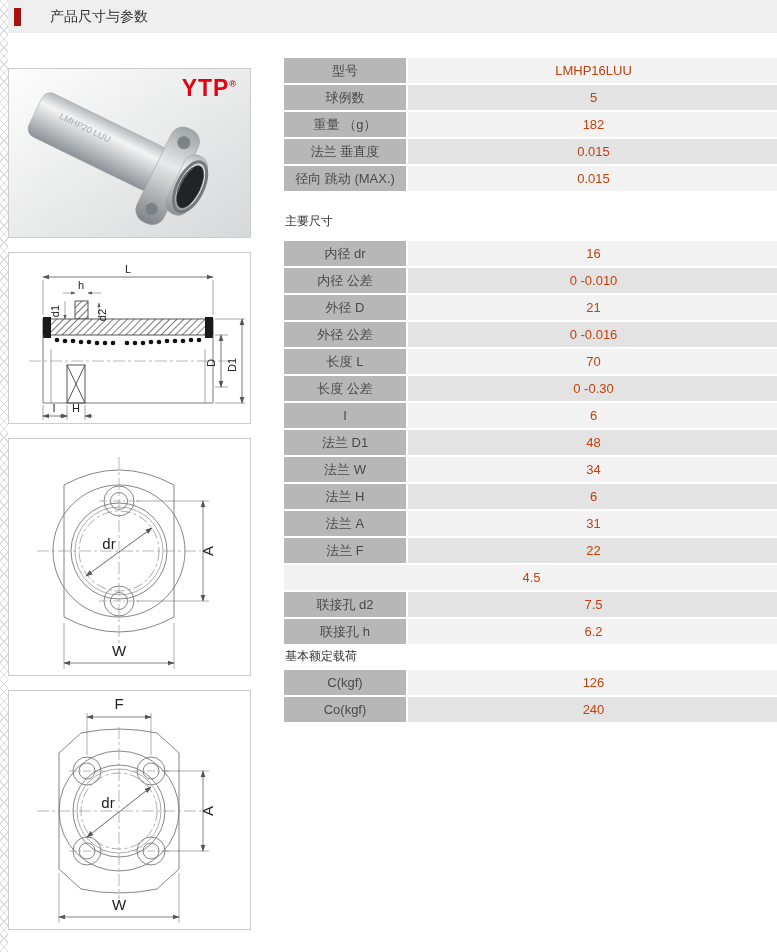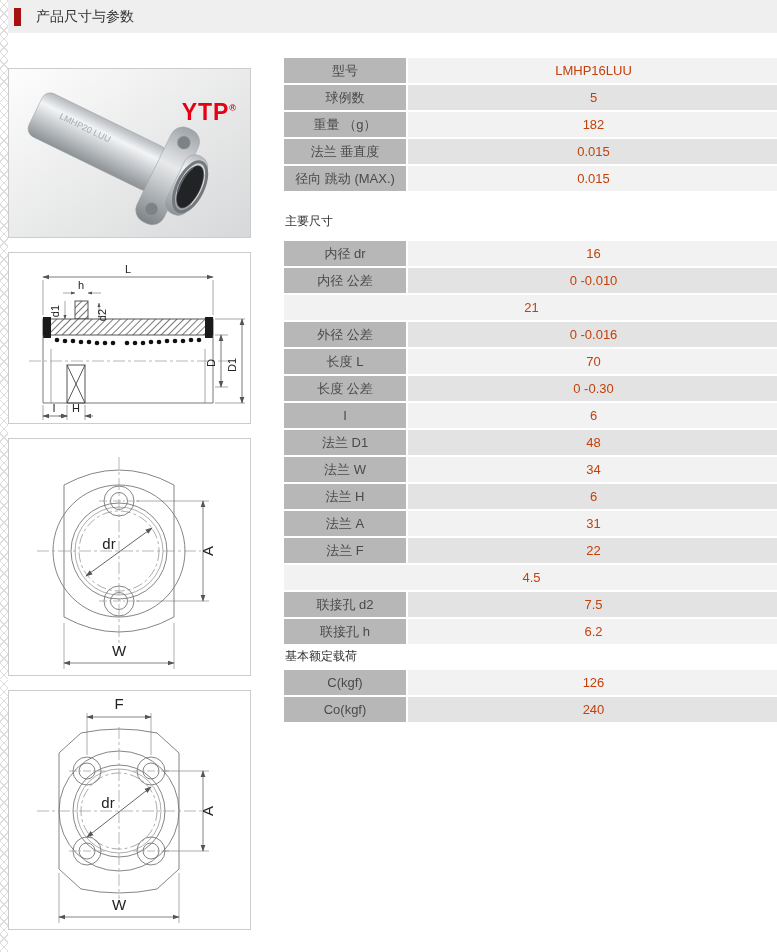--- a/index.html
+++ b/index.html
@@ -5,28 +5,28 @@
   html,body{margin:0;padding:0;background:#fff;}
   .page{position:relative;width:777px;height:952px;background:#fff;overflow:hidden;
         font-family:"Liberation Sans","DejaVu Sans",sans-serif;color:#444;}
   
   .edge-pattern{position:absolute;left:0;top:0;width:8px;height:952px;
     background-image:repeating-linear-gradient(45deg,#ddd 0 1px,transparent 1px 6px),
                      repeating-linear-gradient(-45deg,#ddd 0 1px,transparent 1px 6px);}
   .header-bar{position:absolute;left:8px;top:0;right:0;height:33px;
     background:var(--header-bg,#efefef);display:flex;align-items:center;}
   .red-bar{width:7px;height:18px;background:var(--accent,#a61210);margin-left:6px;}
-  .header-title{margin-left:15px;font-size:14px;color:#333;}
+  .header-title{margin-left:29px;font-size:14px;color:#333;}
   .content{position:absolute;left:8px;top:33px;right:0;display:flex;}
   .left-col{width:243px;margin-top:35px;margin-right:19px;flex:none;}
   .img-box{width:243px;border:1px solid #ccc;background:#fff;margin-bottom:14px;
     box-sizing:border-box;position:relative;overflow:hidden;}
   .img-box svg{display:block;}
   .logo{position:absolute;top:8px;right:13px;font-weight:bold;font-size:23px;
-    color:var(--logo-red,#e60013);letter-spacing:1px;line-height:1;margin-top:24px;}
+    color:var(--logo-red,#e60013);letter-spacing:1px;line-height:1;}
   .logo sup{font-size:9px;font-weight:bold;}
   .right-col{width:495px;margin-top:25px;flex:none;margin-left:14px;}
   .spec-row{display:flex;height:25px;margin-bottom:2px;font-size:13px;line-height:25px;text-align:center;}
   .cell{overflow:hidden;white-space:nowrap;}
   .lbl{width:122px;background:var(--cell-label-bg,#b7b7b7);color:#4a4a4a;margin-right:2px;flex:none;}
   .val{flex:1;background:var(--row-light,#f2f2f2);color:#c2410c;}
   .spec-row.alt .val{background:var(--row-dark,#e3e3e3);}
   .sec-title{font-size:12px;color:#333;margin:2px 0 4px 1px;line-height:20px;}
   .sec-title.first{margin-top:20px;margin-bottom:10px;}
   text{font-family:"Liberation Sans","DejaVu Sans",sans-serif;}
@@ -281,20 +281,21 @@
       <div>
         <div class="spec-row">
           <div class="cell lbl">内径 dr</div>
           <div class="cell val">16</div>
         </div>
         <div class="spec-row alt">
           <div class="cell lbl">内径 公差</div>
           <div class="cell val">0 -0.010</div>
         </div>
         <div class="spec-row">
+          <div class="cell lbl">外径 D</div>
           <div class="cell val">21</div>
         </div>
         <div class="spec-row alt">
           <div class="cell lbl">外径 公差</div>
           <div class="cell val">0 -0.016</div>
         </div>
         <div class="spec-row">
           <div class="cell lbl">长度 L</div>
           <div class="cell val">70</div>
         </div>

